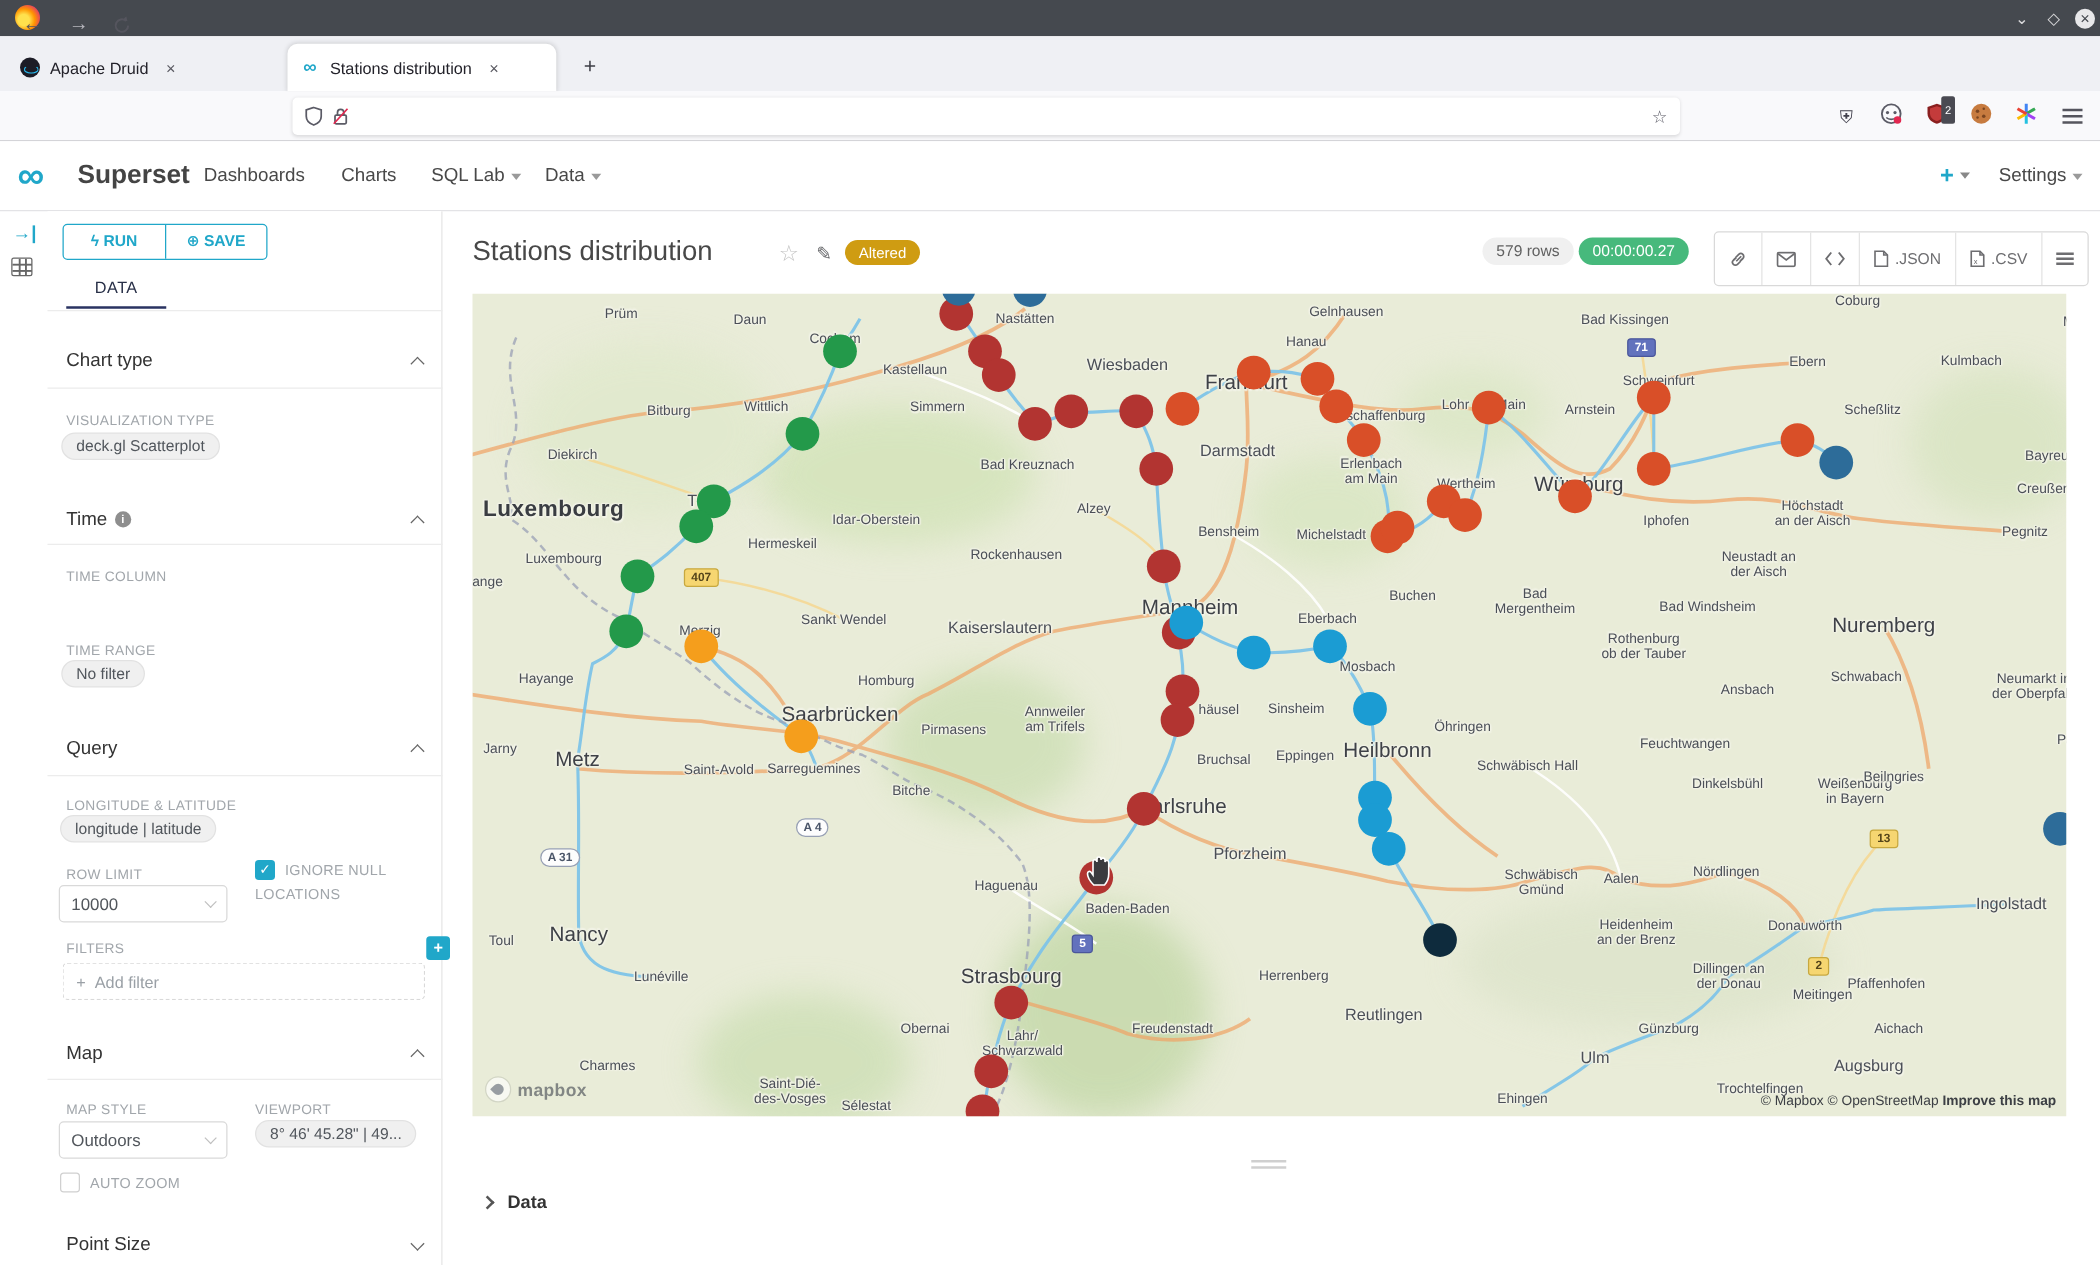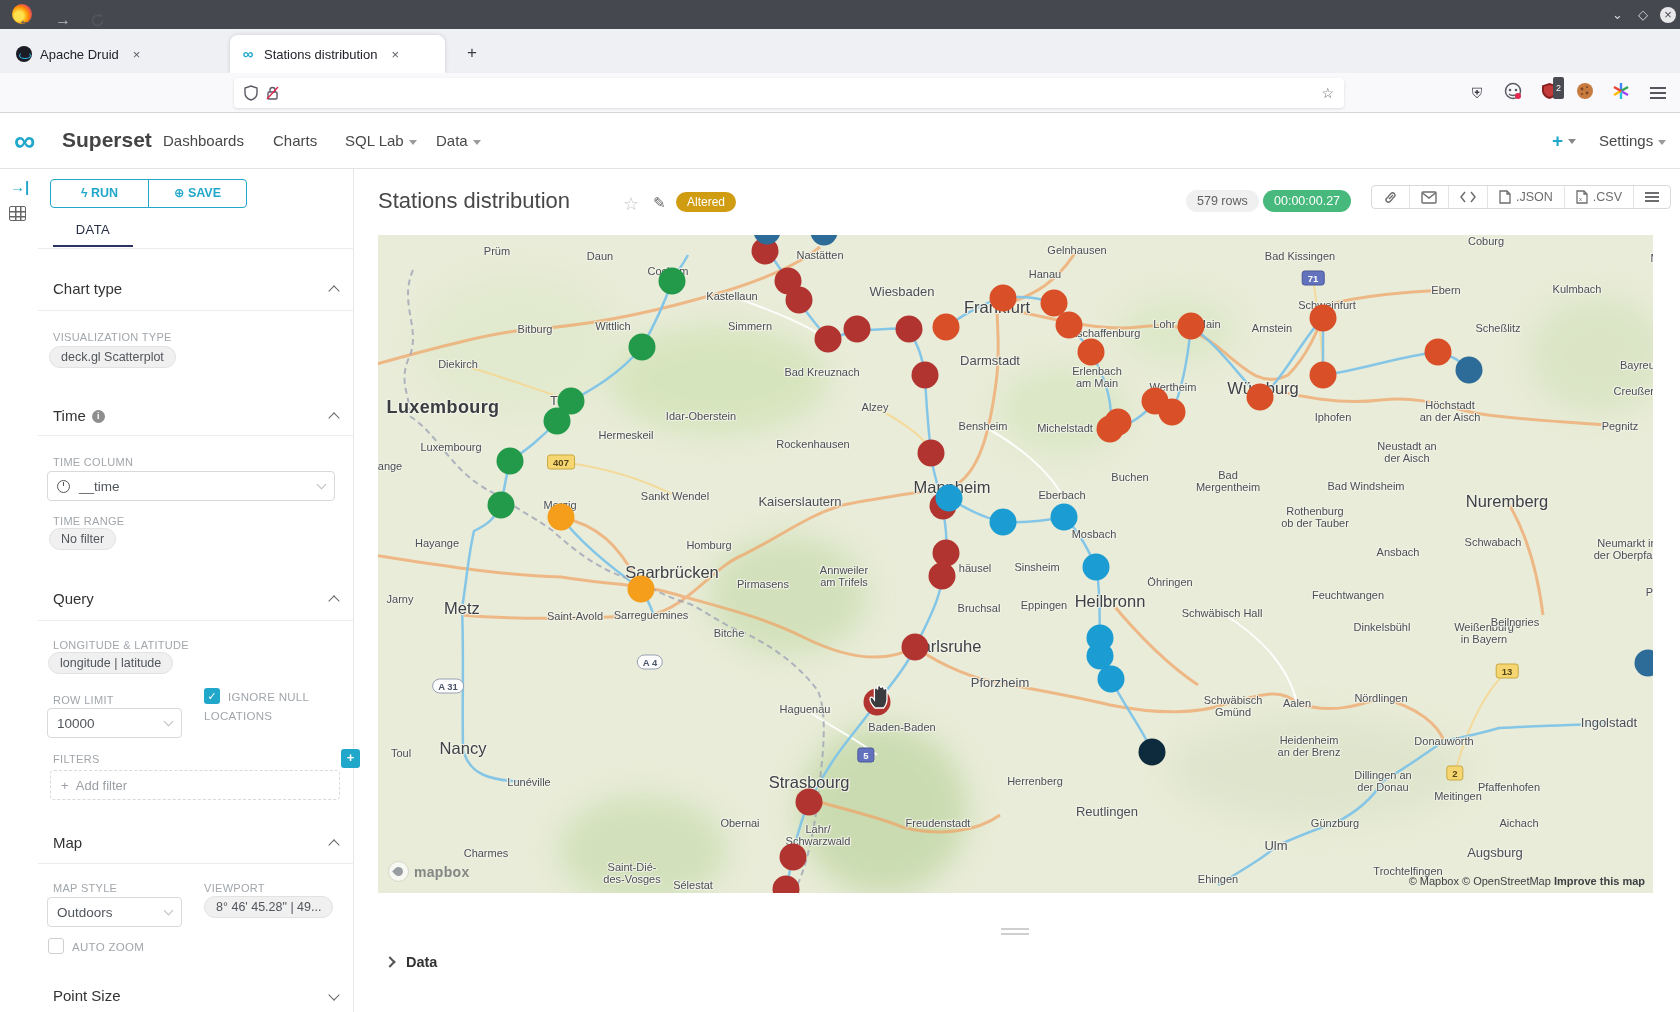--- a/index.html
+++ b/index.html
@@ -46,21 +46,21 @@
   #nav-plus .caret{border-top-color:#888}
   #nav-settings{position:absolute;left:1599px;top:132px;font-size:15px;color:#484848}
 
   
   #rail-expand{position:absolute;left:10px;top:178px;color:#20a7c9;font-size:15px;font-weight:700}
   #rail-grid{position:absolute;left:9px;top:206px;width:17px;height:15px;
     background:linear-gradient(#666,#666) 0 4px/17px 1.5px no-repeat,linear-gradient(#666,#666) 0 9px/17px 1.5px no-repeat,
     linear-gradient(90deg,#666,#666) 5px 0/1.5px 15px no-repeat,linear-gradient(90deg,#666,#666) 10px 0/1.5px 15px no-repeat;
     border:1.5px solid #666;border-radius:2px}
   #panel{position:absolute;left:38px;top:169px;width:316px;height:843px;background:#fff;border-right:1px solid #e6e6e6}
-  #runsave{position:absolute;left:12px;top:10px;width:197px;height:29px;border:1px solid #20a7c9;border-radius:4px;display:flex}
+  #runsave{position:absolute;left:12px;top:10px;width:164px;height:29px;border:1px solid #20a7c9;border-radius:4px;display:flex}
   #runsave .btn{flex:1;text-align:center;line-height:27px;color:#20a7c9;font-weight:700;font-size:12.5px}
   #runsave .btn + .btn{border-left:1px solid #20a7c9}
   #data-tab{position:absolute;left:15px;top:53px;width:80px;text-align:center;font-size:13px;color:#283048;letter-spacing:.4px}
   #data-tab-line{position:absolute;left:15px;top:76px;width:80px;height:2px;background:#2a3362}
   .pdiv{position:absolute;left:0;width:316px;height:1px;background:#ececec}
   .sec-h{position:absolute;left:15px;font-size:15px;color:#333}
   .chev{position:absolute;width:8px;height:8px;border-right:1.6px solid #666;border-bottom:1.6px solid #666}
   .chev.up{transform:rotate(-135deg)}.chev.down{transform:rotate(45deg)}
   .lbl{position:absolute;left:15px;font-size:11px;color:#a1a6ab;letter-spacing:.3px}
   .pill{position:absolute;background:#f0f0f0;border:1px solid #e2e2e2;border-radius:12px;color:#51565c;font-size:12.5px;
@@ -81,21 +81,21 @@
   .clock-ic{display:inline-block;width:13px;height:13px;border:1.5px solid #555;border-radius:50%;position:relative;margin-right:9px}
   .clock-ic:after{content:"";position:absolute;left:4.5px;top:1.5px;width:1.5px;height:4px;background:#555}
 
   
   #page-title{position:absolute;left:378px;top:188px;font-size:22px;font-weight:500;color:#484848}
   #title-star{position:absolute;left:623px;top:193px;font-size:18px;color:#c3c3c3}
   #title-edit{position:absolute;left:653px;top:194px;font-size:15px;color:#67686b}
   #altered-badge{position:absolute;left:676px;top:192px;background:#cf9c12;color:#fff;font-size:12px;border-radius:11px;padding:3px 11px}
   #rows-pill{position:absolute;left:1186px;top:190px;background:#f0f0f0;color:#616161;font-size:12.5px;border-radius:12px;padding:4px 11px}
   #timer-pill{position:absolute;left:1263px;top:190px;background:#47b97c;color:#fff;font-size:12.5px;border-radius:12px;padding:4px 11px}
-  #act-group{position:absolute;left:1371px;top:185px;height:24px;border:1px solid #d9d9d9;border-radius:4px;display:flex;align-items:stretch;background:#fff}
+  #act-group{position:absolute;left:1371px;top:185px;height:44px;border:1px solid #d9d9d9;border-radius:4px;display:flex;align-items:stretch;background:#fff}
   #act-group .cell{display:flex;align-items:center;justify-content:center;padding:0 11px;color:#6d6d70;font-size:12.5px;border-right:1px solid #e4e4e4}
   #act-group .cell:last-child{border-right:none}
   .mini-hamb{position:relative;width:14px;height:2px;background:#6d6d70}
   .mini-hamb:before,.mini-hamb:after{content:"";position:absolute;left:0;width:14px;height:2px;background:#6d6d70}
   .mini-hamb:before{top:-4px}.mini-hamb:after{top:4px}
 
   
   #map{position:absolute;left:378px;top:235px;width:1275px;height:658px;background:#e9ecd8;overflow:hidden}
   .terr{position:absolute;border-radius:50%;filter:blur(14px)}
   #map svg.net{position:absolute;left:0;top:0;z-index:1}
@@ -226,25 +226,20 @@
     <div class="sec-h" style="top:111px">Chart type</div>
     <span class="chev up" style="left:292px;top:118px"></span>
     <div class="pdiv" style="top:141px"></div>
     <div class="lbl" style="top:162px">VISUALIZATION TYPE</div>
     <div class="pill" style="left:11px;top:177px">deck.gl Scatterplot</div>
 
     <div class="sec-h" style="top:238px"><span>Time</span><span class="info-i">i</span></div>
     <span class="chev up" style="left:292px;top:245px"></span>
     <div class="pdiv" style="top:266px"></div>
     <div class="lbl" style="top:287px">TIME COLUMN</div>
-    <div class="select" style="left:9px;top:302px;width:288px;height:30px">
-      <span class="clock-ic"></span>
-      <span>__time</span>
-        <span class="sc"></span>
-    </div>
     <div class="lbl" style="top:346px">TIME RANGE</div>
     <div class="pill" style="left:11px;top:359px">No filter</div>
 
     <div class="sec-h" style="top:421px">Query</div>
     <span class="chev up" style="left:292px;top:428px"></span>
     <div class="pdiv" style="top:451px"></div>
     <div class="lbl" style="top:470px">LONGITUDE &amp; LATITUDE</div>
     <div class="pill" style="left:10px;top:483px">longitude | latitude</div>
     <div class="lbl" style="top:525px">ROW LIMIT</div>
     <div class="select" style="left:9px;top:539px;width:135px;height:30px">

